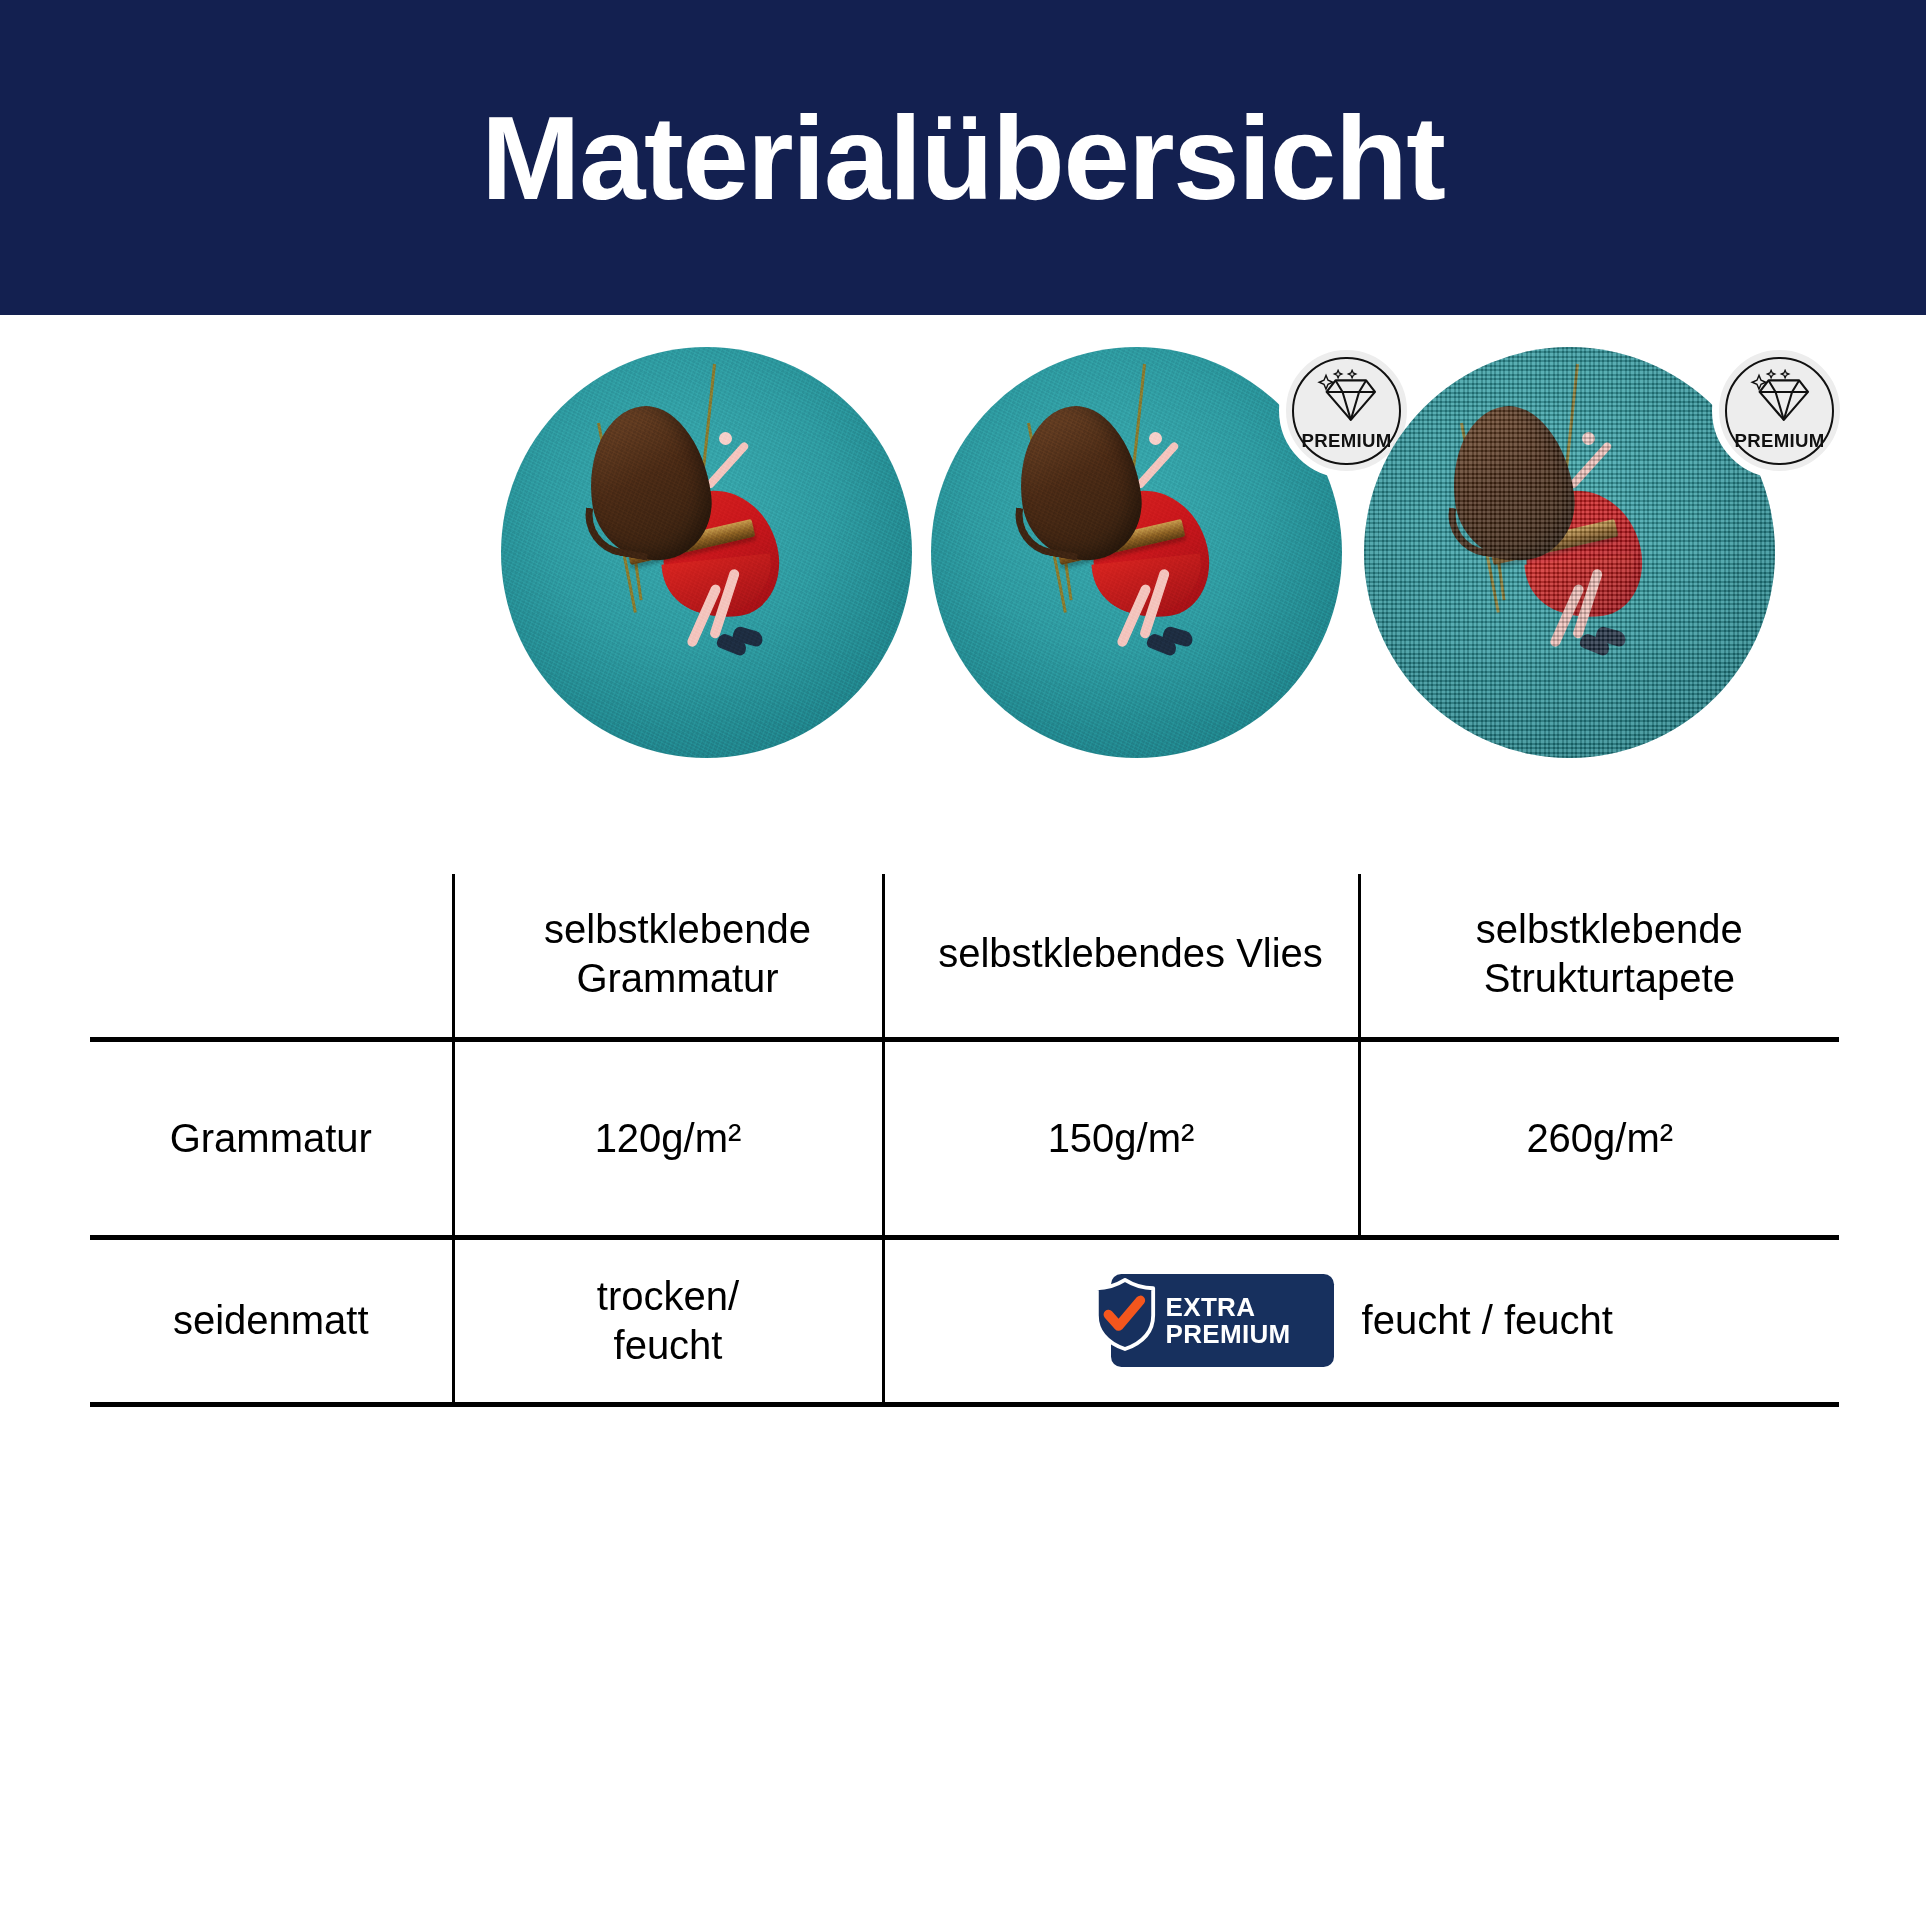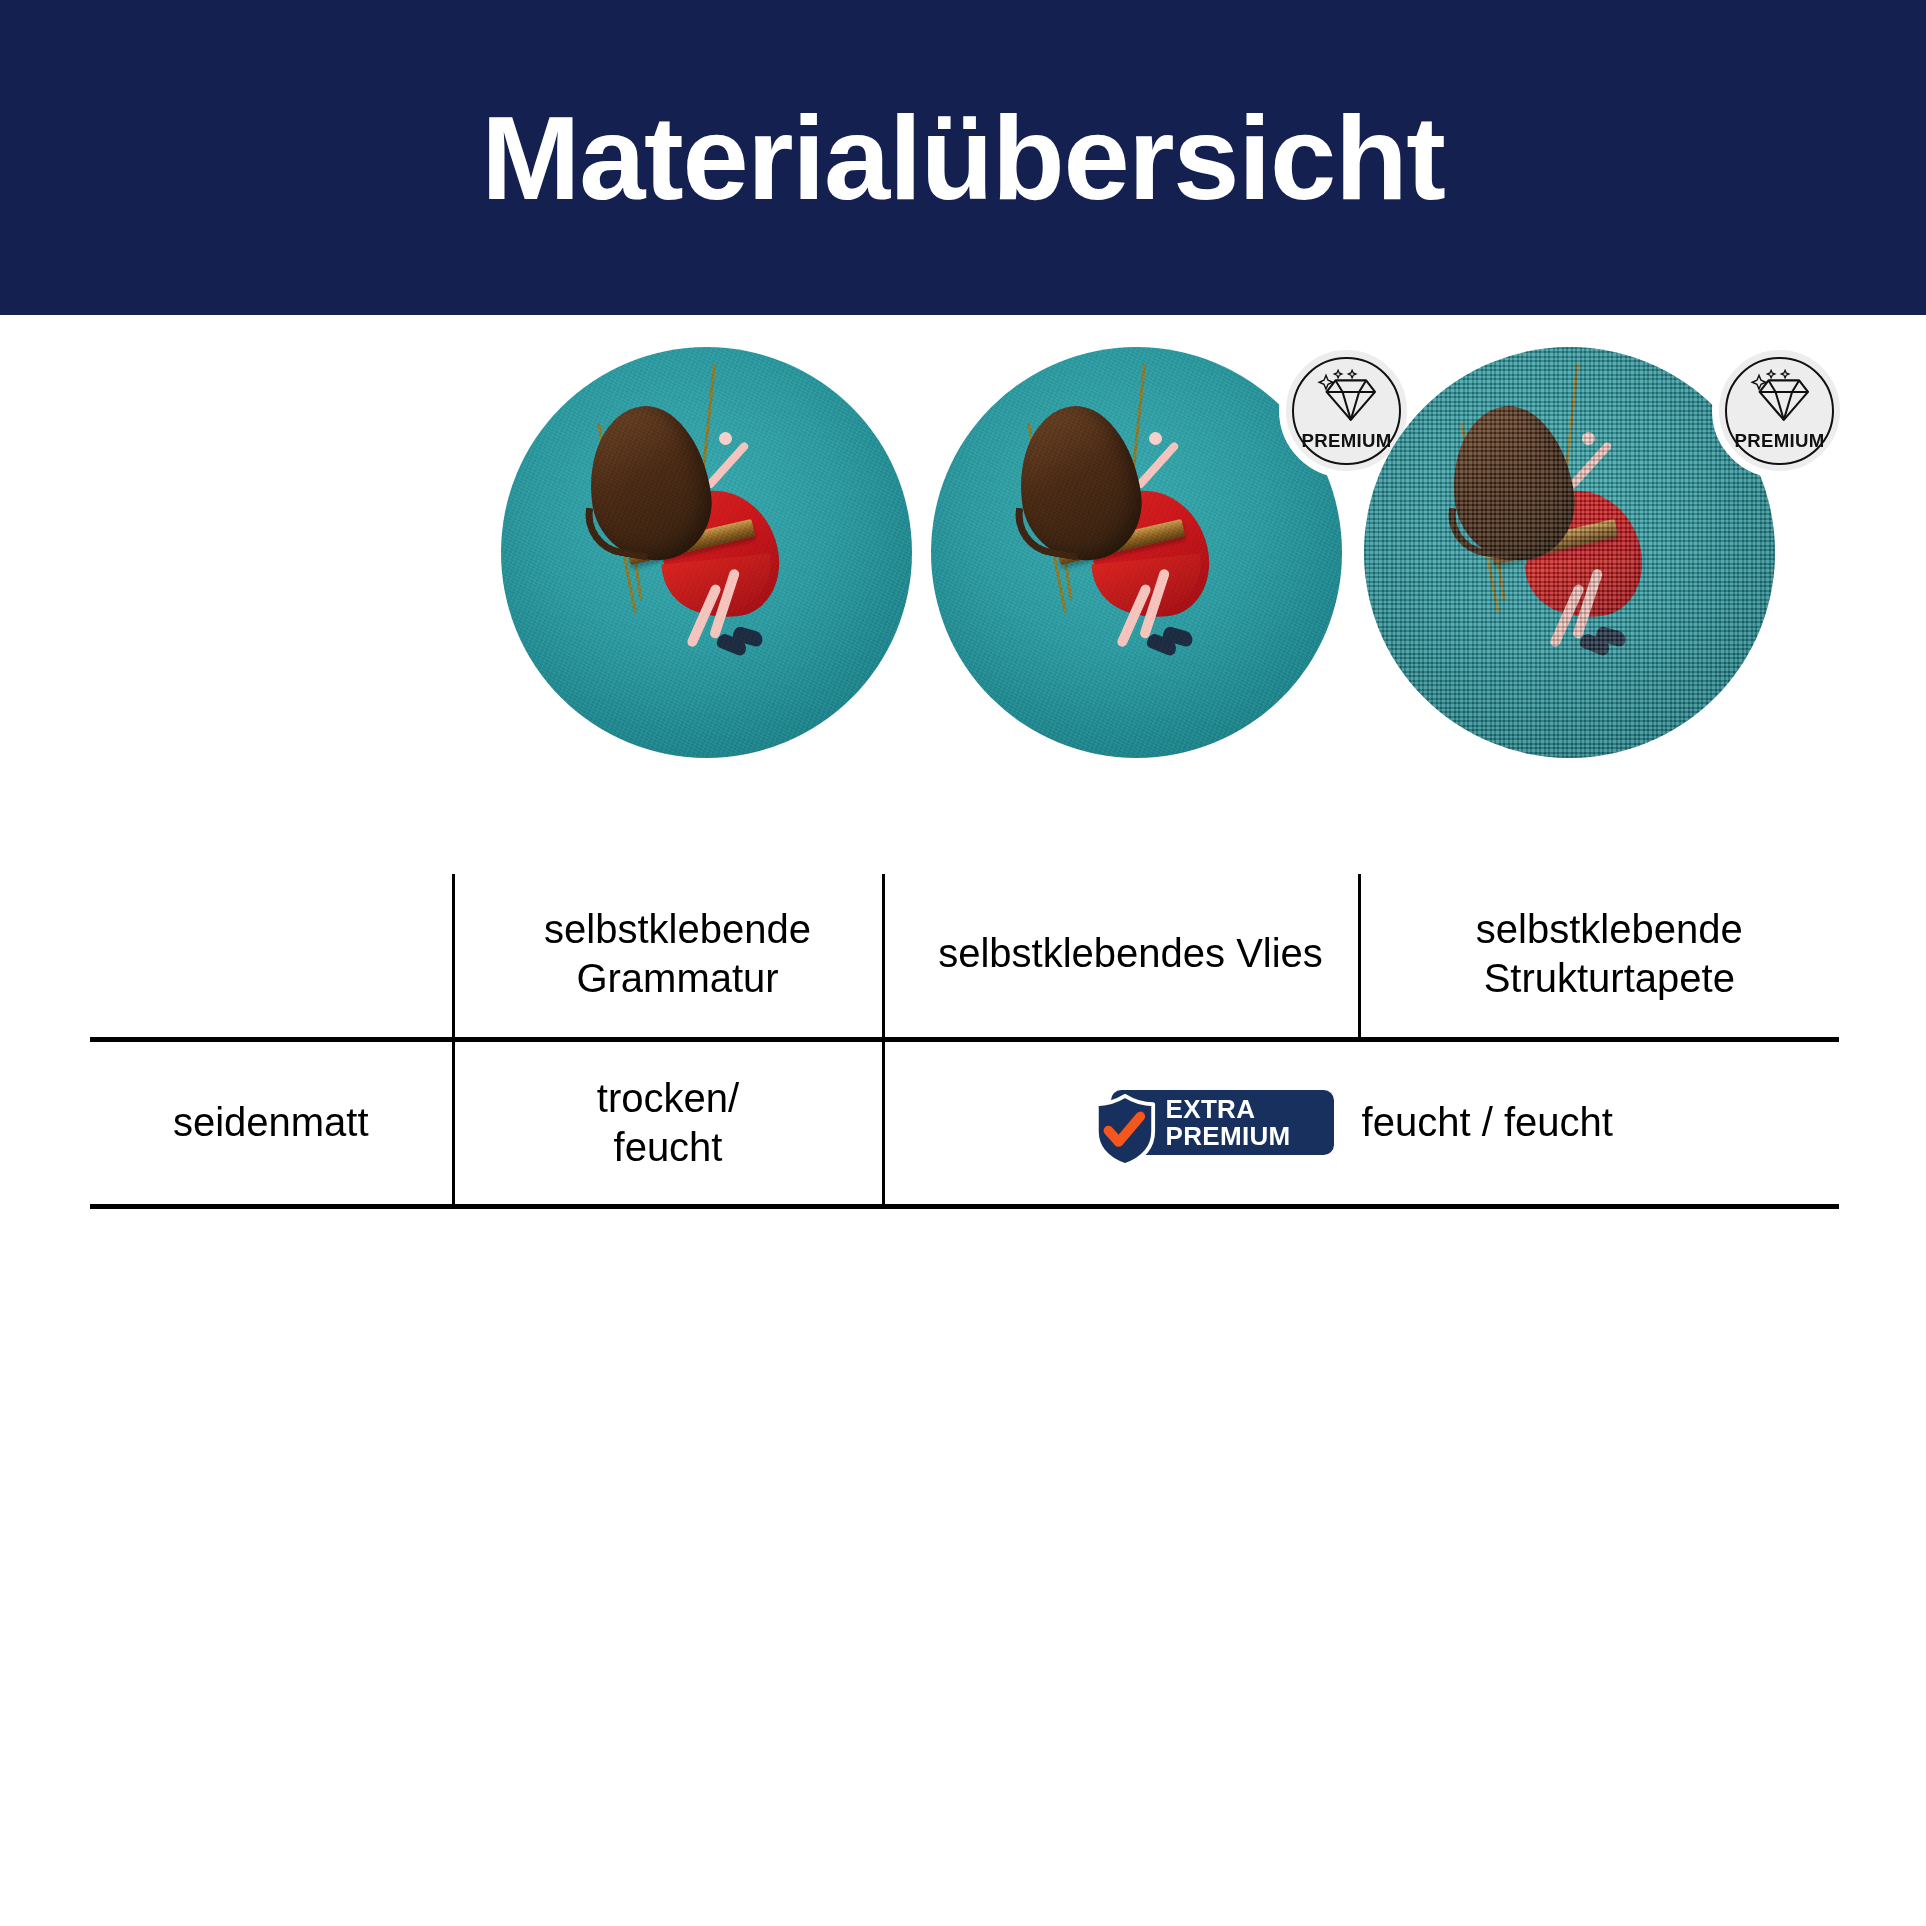--- a/index.html
+++ b/index.html
@@ -246,21 +246,21 @@
   
   .robust-wrap {
     display: flex;
     align-items: center;
     justify-content: center;
     gap: 28px;
   }
   .robust-badge {
     position: relative;
     width: 223px;
-    height: 65px;
+    height: 93px;
     background: #17305e;
     border-radius: 10.3px;
     display: flex;
     align-items: center;
     flex: none;
   }
   .robust-shield {
     position: absolute;
     left: -18px;
     top: 3.9px;
@@ -407,20 +407,26 @@
   <tbody>
 
     <tr class="r-head h-line-bottom">
       <td></td>
       <td class="v-line head-cell">selbstklebende Grammatur</td>
       <td class="v-line head-cell">selbstklebendes Vlies</td>
       <td class="v-line head-cell">selbstklebende Strukturtapete</td>
     </tr>
 
 
+    <tr class="r-body h-line-bottom">
+      <td class="label-cell">Grammatur</td>
+      <td class="v-line">120g/m²</td>
+      <td class="v-line">150g/m²</td>
+      <td class="v-line">260g/m²</td>
+    </tr>
 
 
     <tr class="r-last h-line-bottom">
       <td class="label-cell">seidenmatt</td>
       <td class="v-line" style="white-space:pre-line;">trocken/
 feucht</td>
       <td class="v-line" colspan="2">
         <div class="robust-wrap">
           <div class="robust-badge">
             <span class="robust-shield">

